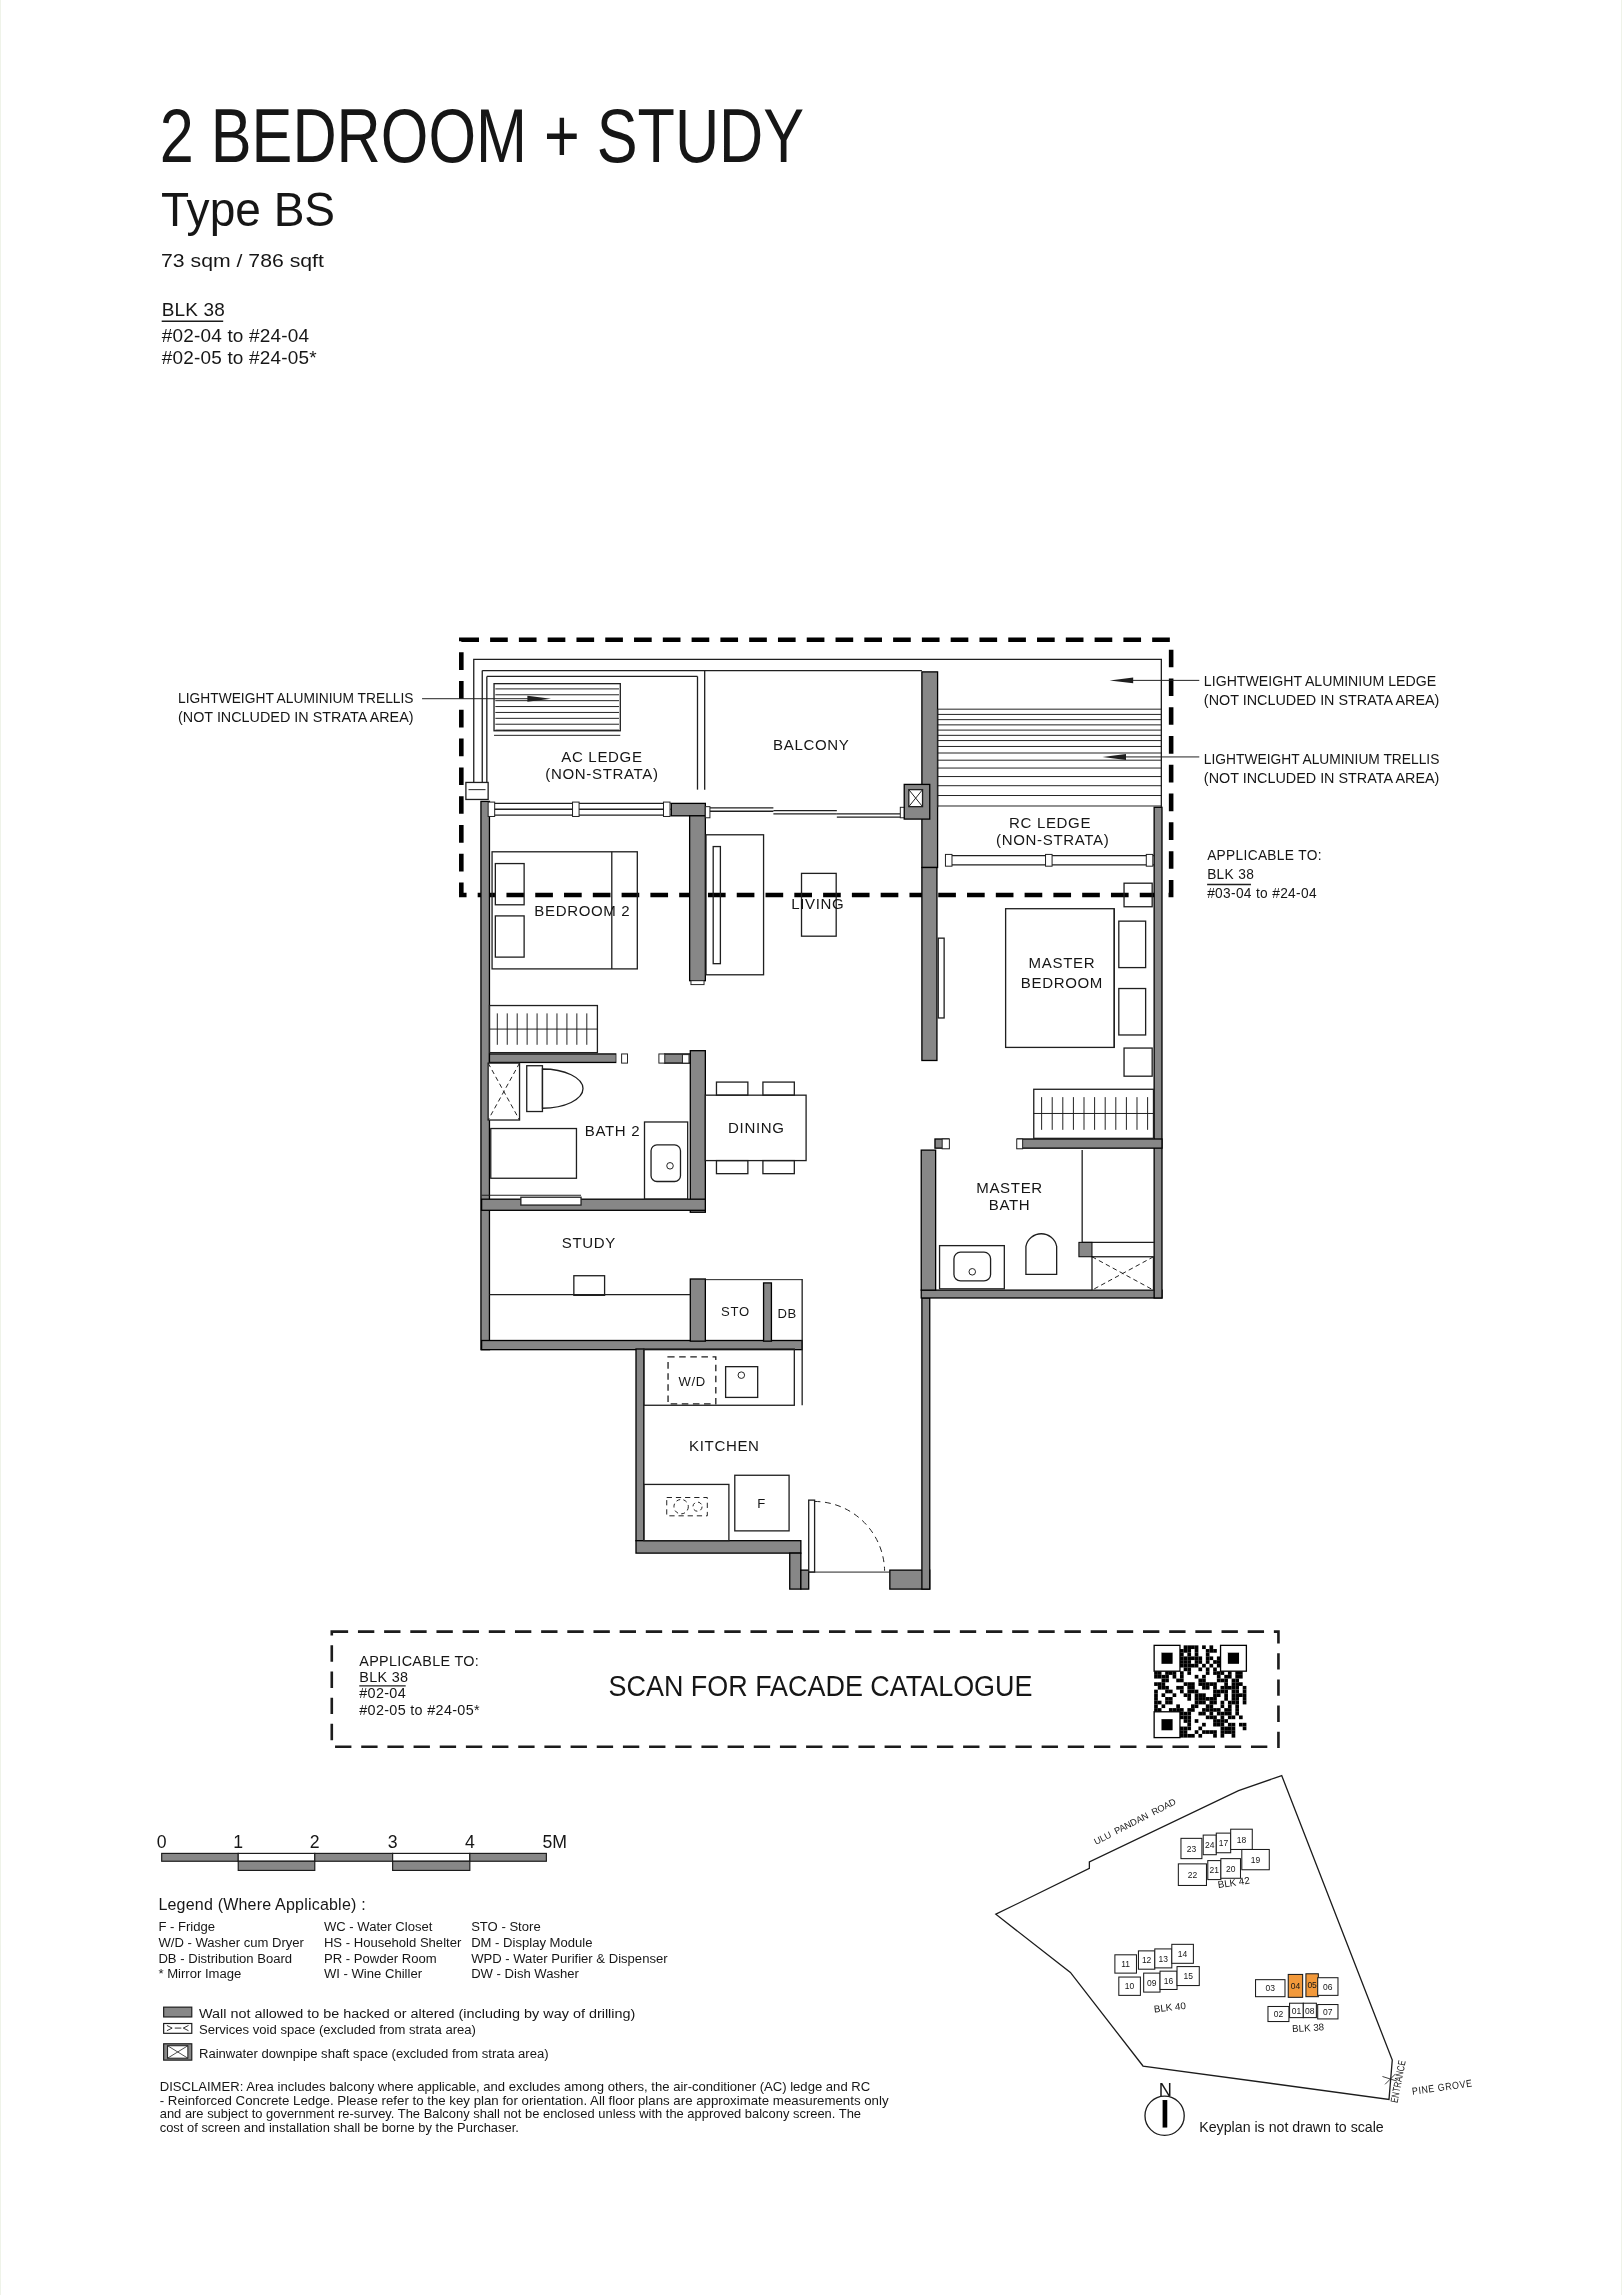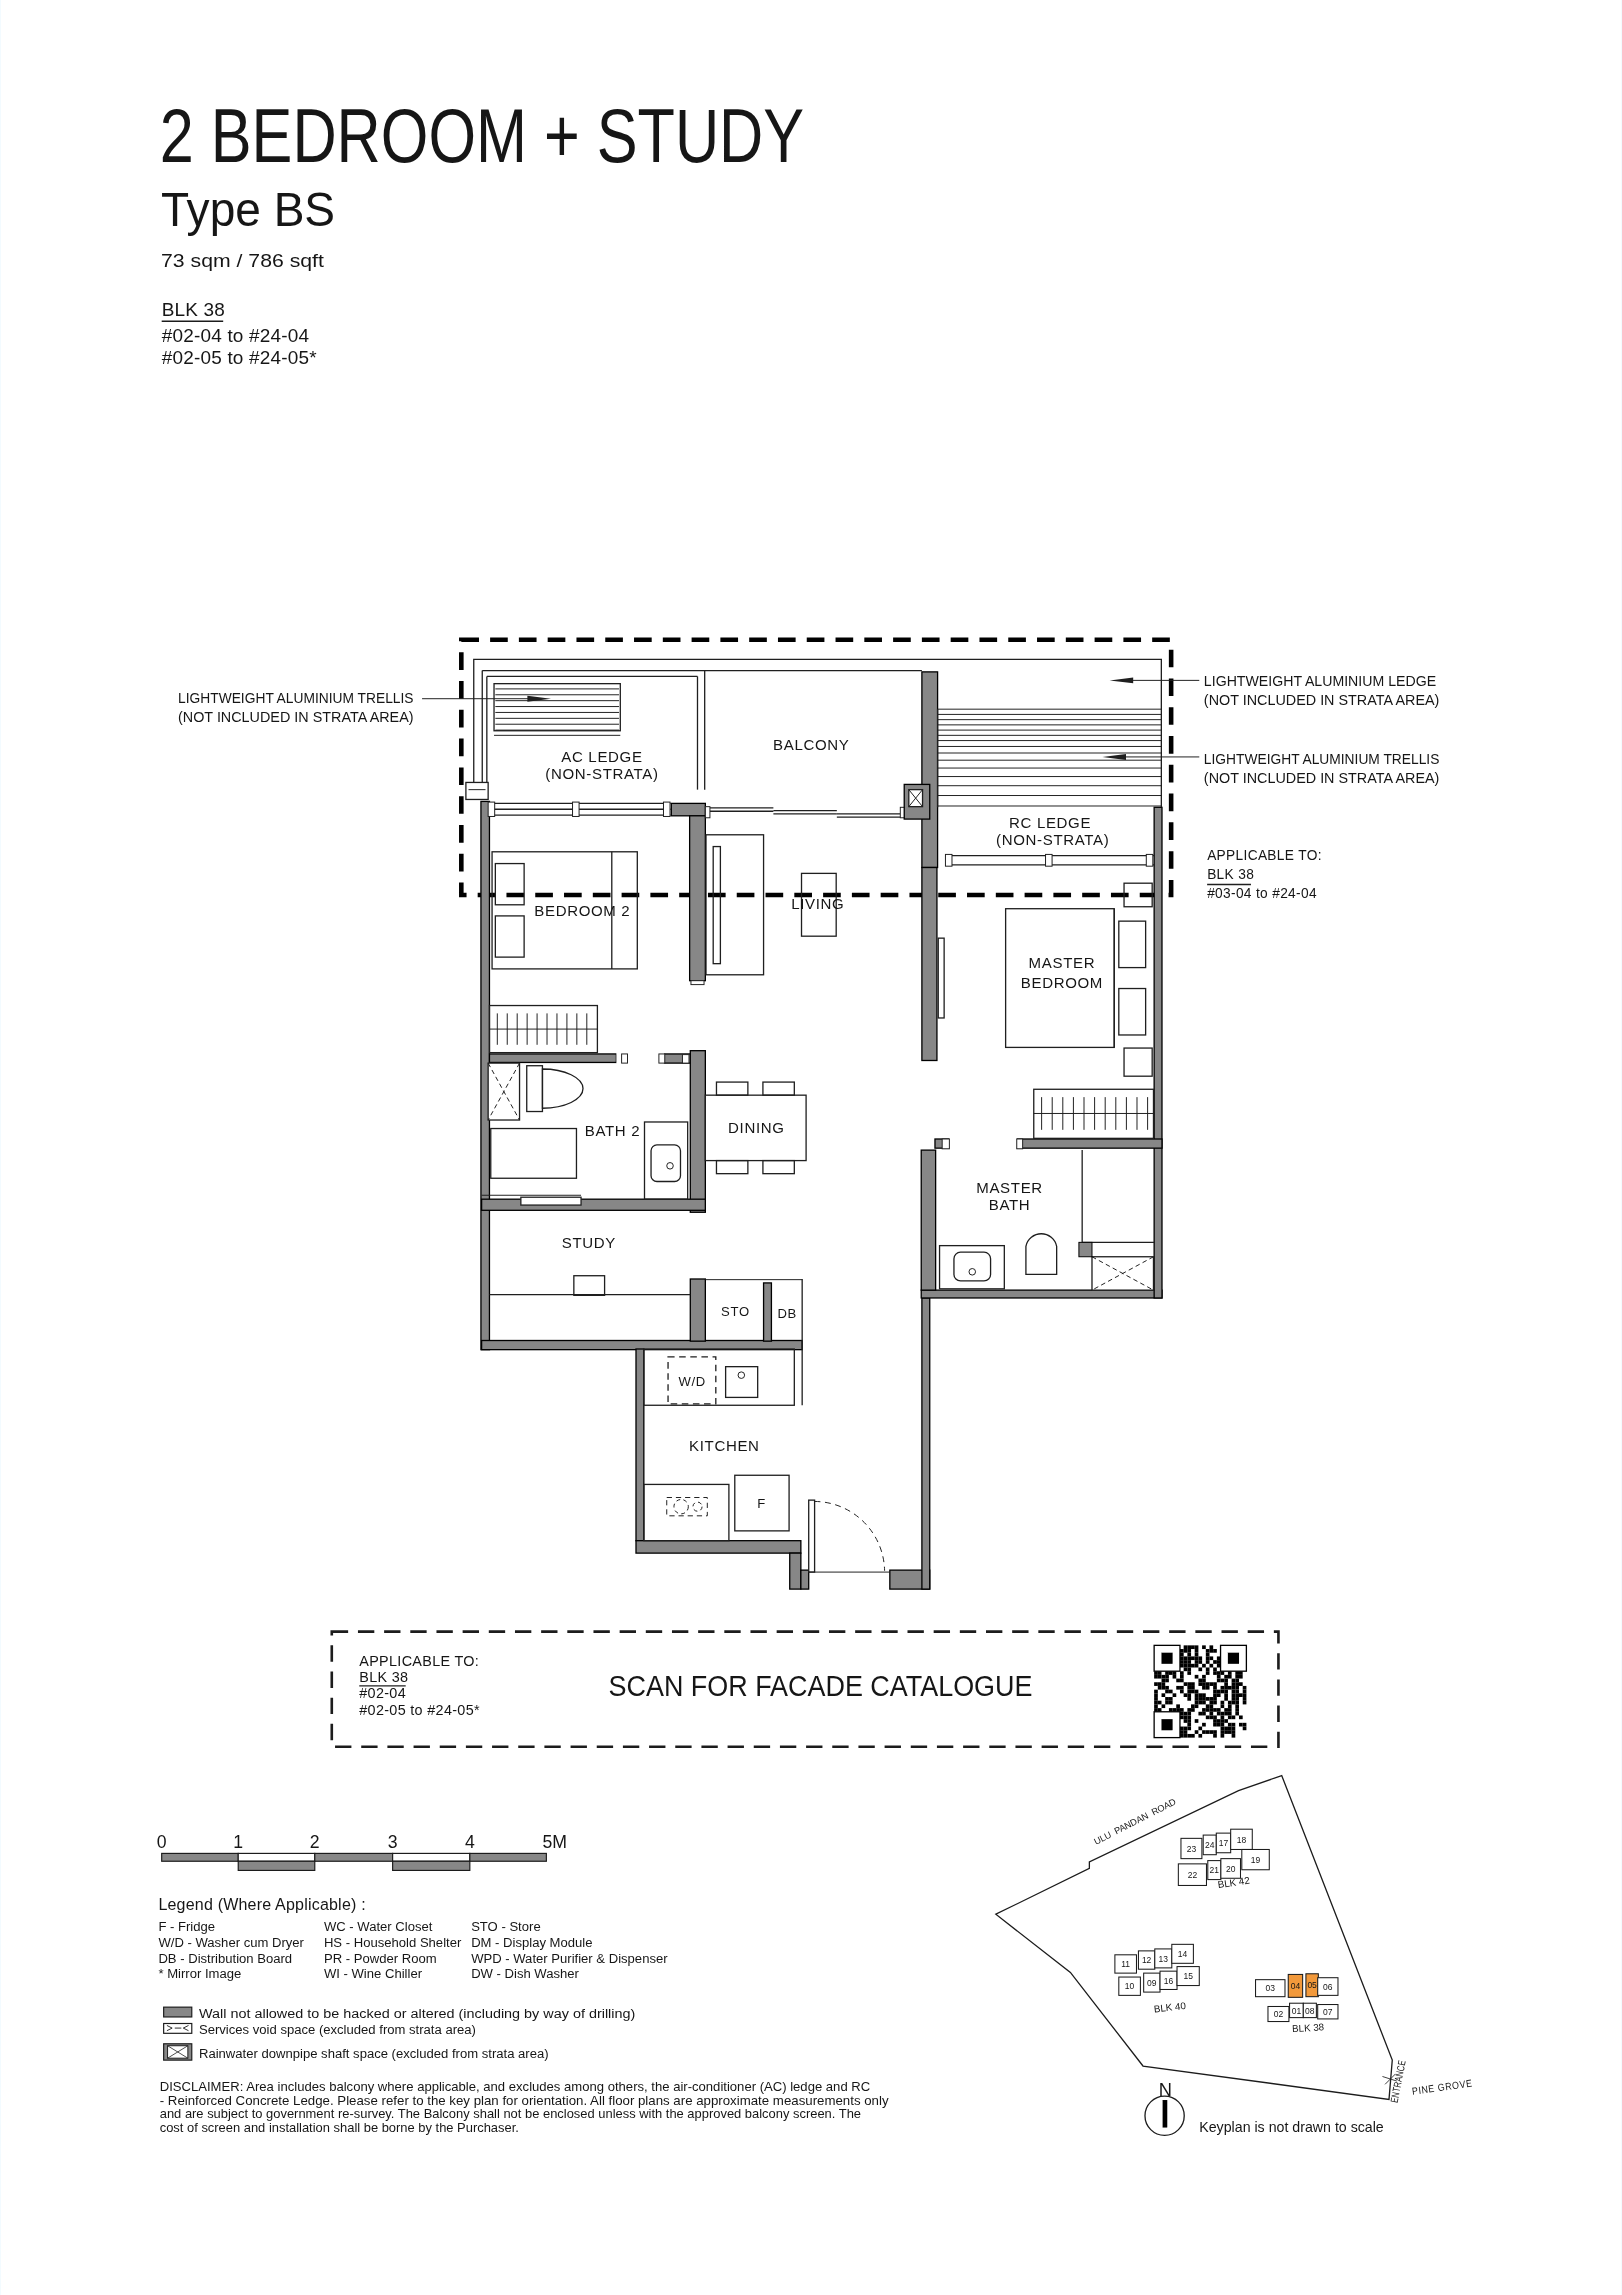--- a/index.html
+++ b/index.html
@@ -1,15 +1,15 @@
 <!DOCTYPE html>
 <html style="font-size:10.5px"><head><meta charset="utf-8">
 <style>
 html,body{margin:0;padding:0;background:#fff;}
-#page{position:relative;width:1622px;height:2295px;background:#7dd3fc;overflow:hidden;}
+#page{position:relative;width:1622px;height:2295px;background:#4d7c0f;overflow:hidden;}
 svg text{font-family:"Liberation Sans",sans-serif;fill:#161616;}
 </style></head>
 <body>
 <div id="page">
 <svg width="1622" height="2295" viewBox="0 0 2479 3508">
 <rect x="0" y="0" width="2479" height="3508" fill="#ffffff"></rect>
 <text x="244" y="247" font-size="117" letter-spacing="0" textLength="985" lengthAdjust="spacingAndGlyphs">2 BEDROOM + STUDY</text>
 <text x="246" y="346" font-size="74" letter-spacing="0" textLength="266" lengthAdjust="spacingAndGlyphs">Type BS</text>
 <text x="246" y="408" font-size="29" letter-spacing="0" textLength="249" lengthAdjust="spacingAndGlyphs">73 sqm / 786 sqft</text>
 <text x="247" y="483" font-size="29" letter-spacing="0.3">BLK 38</text>

